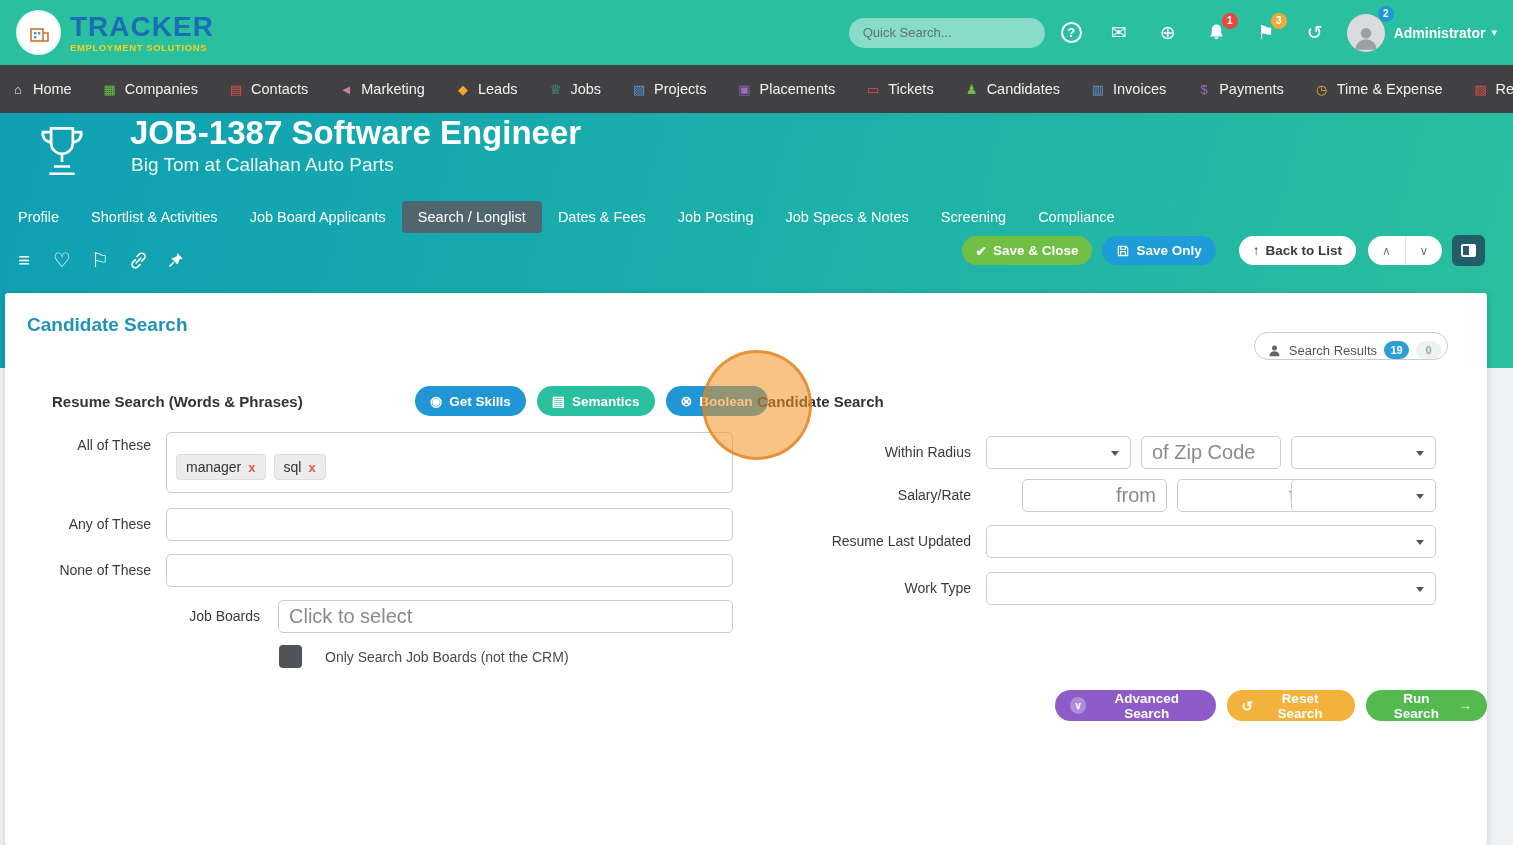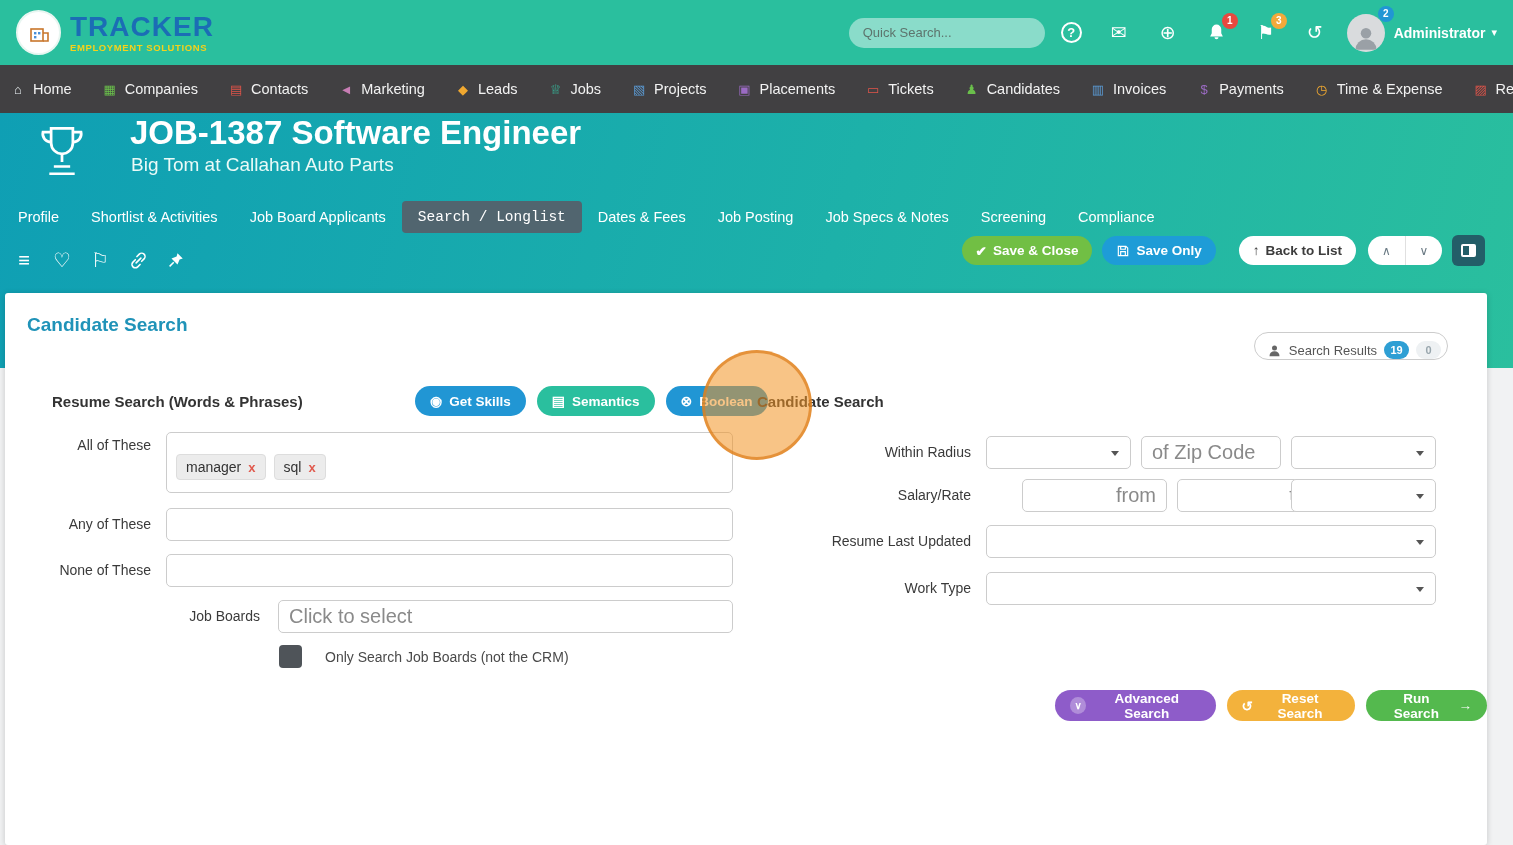--- a/index.html
+++ b/index.html
@@ -68,21 +68,21 @@
   
   .hero {
     position:absolute; top:113px; left:0; right:0; height:255px;
     background:linear-gradient(105deg,#0f9fb4 0%,#1db1a9 55%,#2abf9e 100%);
   }
   .job-icon { position:absolute; left:33px; top:8px; }
   .job-title { position:absolute; left:130px; top:1px; color:#fff; font-size:33px; }
   .job-sub { position:absolute; left:131px; top:41px; color:#eafaf7; font-size:19px; }
   .tabs { position:absolute; left:2px; top:88px; display:flex; }
   .tab { padding:8px 16px; color:#fff; font-size:14.5px; border-radius:4px; cursor:pointer; }
-  .tab.active { background:#51656f;font-family:Liberation Mono, monospace; }
+  .tab.active { background:#51656f; }
   .act-icons { position:absolute; left:13px; top:135px; display:flex; align-items:center; gap:16px; }
   .aicon { color:#fff; font-size:20px; width:22px; height:24px; display:flex; align-items:center; justify-content:center; cursor:pointer; }
   .hero-buttons { position:absolute; right:28px; top:122px; display:flex; align-items:center; gap:10px; }
   .btn {
     height:29px; border-radius:15px; display:inline-flex; align-items:center; gap:6px;
     padding:0 14px; font-size:13.5px; font-weight:bold; color:#fff; border:none; cursor:pointer;
     font-family:"Liberation Sans",sans-serif;
   }
   .btn-green { background:#71bf44; }
   .btn-blue { background:#1e9cd7; }

